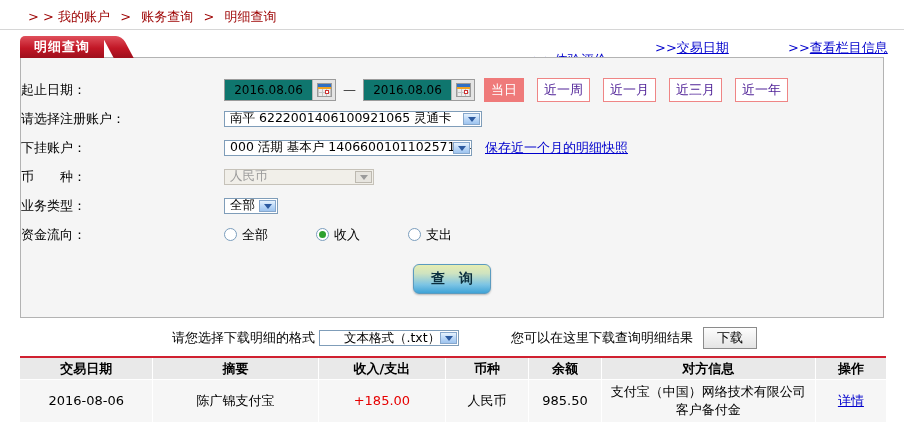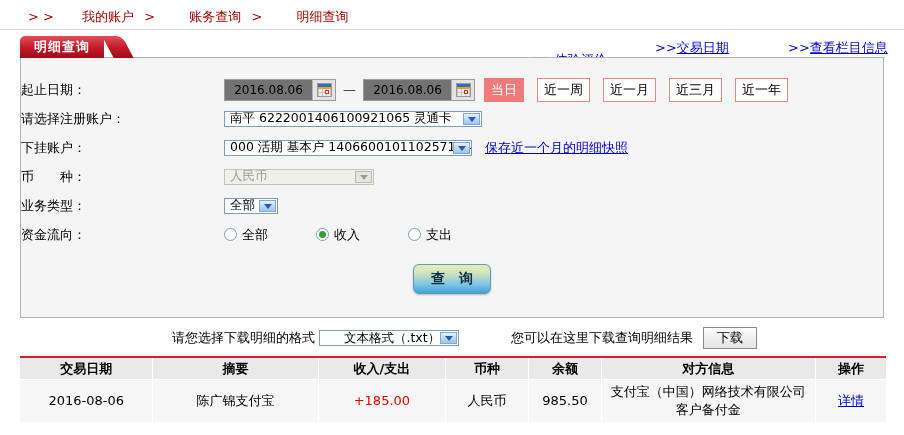--- a/index.html
+++ b/index.html
@@ -3,59 +3,59 @@
 <meta charset="utf-8">
 <style>
   html,body{margin:0;padding:0;}
   body{
     width:904px;height:435px;position:relative;overflow:hidden;background:#fff;
     font-family:"DejaVu Sans","Liberation Sans",sans-serif;font-size:13px;color:#000;
   }
   
   .breadcrumb{position:absolute;left:0;top:0;width:904px;height:30px;border-bottom:1px solid #d6d6d6;box-sizing:border-box;}
   .bc-inner{position:absolute;left:28px;top:8px;color:#9c0000;}
-  .bc-inner a{color:#9c0000;text-decoration:none;cursor:pointer;margin-left:24px;}
+  .bc-inner a{color:#9c0000;text-decoration:none;cursor:pointer;}
   .bc-sep{margin:0 6px;}
   
   .toplink{position:absolute;top:39px;color:#0000cc;white-space:nowrap;}
   .toplink .gt{text-decoration:none;}
   .toplink a{color:#0000cc;text-decoration:underline;cursor:pointer;}
   
   .tab{position:absolute;left:20px;top:36px;width:84px;height:22px;z-index:3;
        background:linear-gradient(180deg,#e0505c 0%,#c21726 55%,#9e0f1c 100%);
        border-radius:5px 0 0 0;}
   .tab::after{content:'';position:absolute;left:100%;margin-left:-2px;top:0;width:20px;height:100%;
        background:linear-gradient(180deg,#e0505c 0%,#c21726 55%,#9e0f1c 100%);
        transform:skewX(28deg);transform-origin:top left;border-radius:0 6px 0 0;}
   .tab-text{position:relative;z-index:2;display:block;color:#fff;font-weight:bold;
        text-align:center;line-height:22px;letter-spacing:1px;}
   
   .panel{position:absolute;left:20px;top:57px;width:864px;height:261px;background:#f5f5f5;
        border:1px solid #b3b3b3;box-sizing:border-box;padding-top:20px;z-index:1;}
   .form-row{display:flex;align-items:center;margin-bottom:6px;height:23px;}
   .form-label{flex:0 0 198px;padding-right:5px;white-space:nowrap;}
   
-  .date-input{width:112px;height:22px;background:#737373;border:1px solid #9b9b9b;box-sizing:border-box;
+  .date-input{width:112px;height:22px;background:#0f766e;border:1px solid #9b9b9b;box-sizing:border-box;
        display:flex;align-items:center;cursor:text;}
   .date-text{flex:1;text-align:center;font-size:12px;}
   .cal-btn{width:22px;height:20px;background:#e4e4e4;border-left:1px solid #b5b5b5;
        display:flex;align-items:center;justify-content:center;cursor:pointer;}
   .cal-icon{width:15px;height:14px;border:1px solid #9a9a9a;position:relative;box-sizing:border-box;
        background:
         repeating-linear-gradient(to right,#c4c4c4 0 1px,transparent 1px 4px),
         repeating-linear-gradient(to bottom,#c4c4c4 0 1px,transparent 1px 4px),#ececec;}
   .cal-blue{position:absolute;top:0;left:0;right:0;height:3px;background:#2f6fc4;}
   .cal-orange{position:absolute;top:3px;left:0;right:0;height:2px;background:#f2a21e;}
   .cal-red{position:absolute;bottom:2px;right:2px;width:4px;height:4px;border:1px solid #cc3333;background:#fff;box-sizing:border-box;}
   .dash{margin:0 7px;color:#333;}
   
   .rb{height:24px;padding:0 6px;display:flex;align-items:center;box-sizing:border-box;
       margin-left:13px;cursor:pointer;white-space:nowrap;}
   .rb-active{background:#ef7a7a;border:1px solid #ef7a7a;color:#fff;margin-left:9px;}
-  .rb-outline{background:#fff;border:1px solid #ef8585;color:#000000;}
+  .rb-outline{background:#fff;border:1px solid #ef8585;color:#4c1d95;}
   
   .xp-select{height:16px;background:#fff;border:1px solid #7f9db9;box-sizing:border-box;
       display:flex;align-items:center;padding-left:5px;position:relative;cursor:pointer;white-space:nowrap;overflow:hidden;}
   .xp-select .val{font-size:12.5px;padding-right:20px;}
   .xp-arrow{position:absolute;right:1px;top:1px;bottom:1px;width:17px;
       background:linear-gradient(180deg,#e6f2fd 0%,#bcd8f7 50%,#9ec4ef 100%);
       border:1px solid #86a7cc;box-sizing:border-box;display:flex;align-items:center;justify-content:center;}
   .xp-arrow::after{content:'';width:0;height:0;border:4px solid transparent;border-top:5px solid #2c5aa0;margin-top:5px;}
   .sel-account{width:258px;}
   .sel-subaccount{width:248px;}

